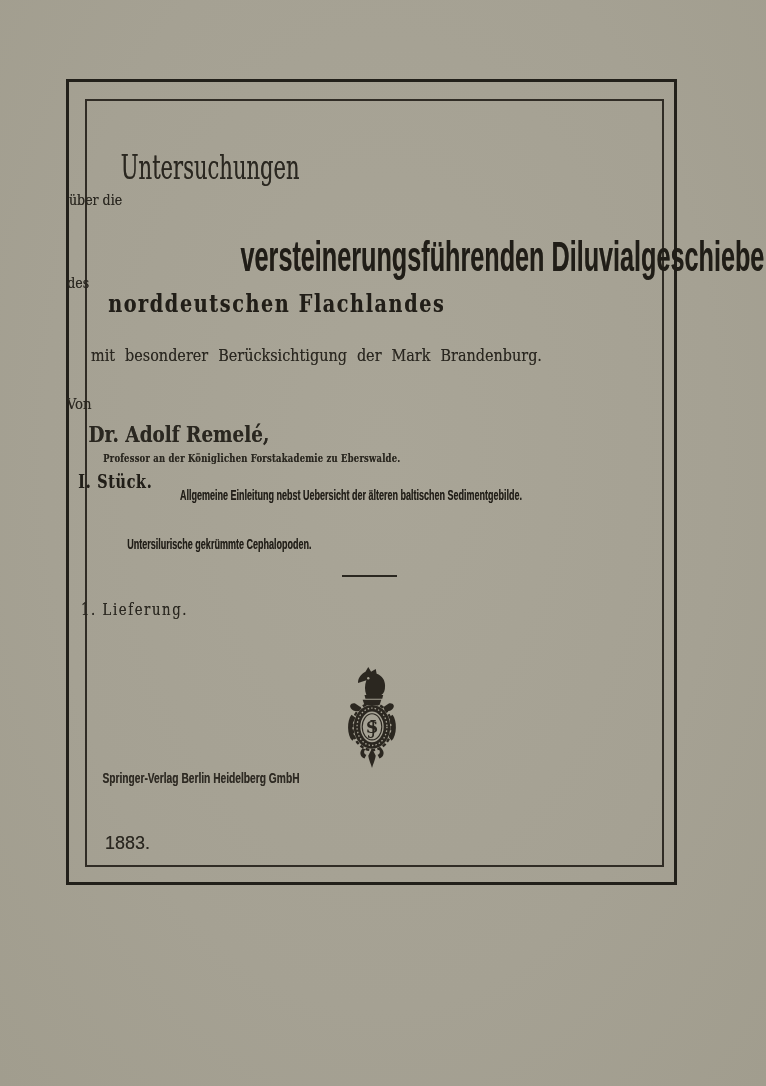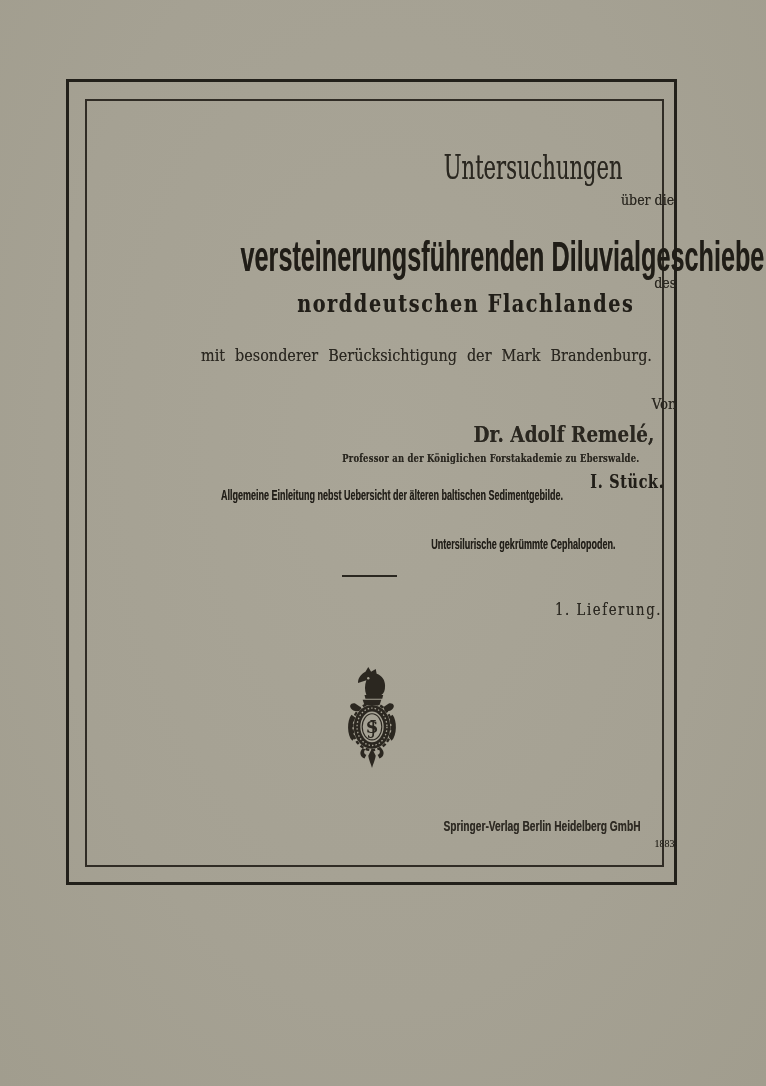--- a/index.html
+++ b/index.html
@@ -8,21 +8,21 @@
     background:#a6a294;
     background-image:radial-gradient(ellipse at 50% 42%, #a9a597 0%, #a5a193 62%, #a19d8e 100%);
     font-family:"DejaVu Serif", serif;
     color:#2a2720;
   }
   .frame{position:absolute;box-sizing:border-box;}
   .frame-outer{left:66px;top:79px;width:611px;height:806px;border:3px solid #22201a;}
   .frame-inner{left:85px;top:99px;width:579px;height:768px;border:2px solid #302c25;}
 
   .line{
-    position:absolute;left:66px;right:89px;text-align:right;
+    position:absolute;left:66px;right:89px;text-align:left;
     white-space:nowrap;line-height:1;
   }
   .fit{display:inline-block;transform-origin:50% 0;
        text-shadow:0 0 .5px rgba(38,34,26,.55);}
 
   .t-kicker {font-family:"DejaVu Serif",serif;font-size:34px;transform:scaleX(.62);}
   .t-small  {font-family:"DejaVu Serif",serif;font-size:14px;transform:scaleX(.9);}
   .t-main   {font-family:"Liberation Sans",sans-serif;font-weight:bold;font-size:42px;
              transform:scaleX(.6);color:#201d17;}
   .t-flach  {font-family:"DejaVu Serif",serif;font-weight:bold;font-size:24px;
@@ -32,21 +32,21 @@
   .t-author {font-family:"DejaVu Serif",serif;font-weight:bold;font-size:23px;transform:scaleX(.8);}
   .t-affil  {font-family:"DejaVu Serif",serif;font-weight:bold;font-size:10.5px;
              letter-spacing:.3px;transform:scaleX(.8);}
   .t-stueck {font-family:"DejaVu Serif",serif;font-weight:bold;font-size:19px;
              letter-spacing:1px;transform:scaleX(.75);color:#211e18;}
   .t-partsub{font-family:"Liberation Sans",sans-serif;font-weight:bold;font-size:15px;
              transform:scaleX(.6);color:#211e18;}
   .t-lief   {font-family:"DejaVu Serif",serif;font-size:17px;letter-spacing:2px;transform:scaleX(.78);}
   .t-publisher{font-family:"Liberation Sans",sans-serif;font-weight:bold;font-size:14px;
              transform:scaleX(.73);color:#2e2a23;}
-  .t-year   {font-family:Liberation Serif, serif;font-size:10px;}
+  .t-year   {font-family:Liberation Sans, sans-serif;font-size:18px;margin-left:39px;}
 
   .rule{position:absolute;left:342px;top:575px;width:55px;height:2px;background:#2a2720;}
   .emblem-wrap{position:absolute;left:66px;right:89px;top:666px;text-align:center;}
   .emblem-wrap svg{display:inline-block;}
   .mono-s{font-family:"DejaVu Serif",serif;font-weight:bold;}
   .mono-j{font-family:"DejaVu Serif",serif;}
 </style>
 </head>
 <body>
 
@@ -132,21 +132,21 @@
 
       <ellipse cx="30" cy="65" rx="21" ry="25" fill="none" stroke="#2b2720" stroke-width="2.5" stroke-dasharray="4 2.5"></ellipse>
       <ellipse cx="30" cy="65" rx="16" ry="20" fill="none" stroke="#2b2720" stroke-width="7"></ellipse>
       <ellipse cx="30" cy="65" rx="16" ry="20" fill="none" stroke="#a6a294" stroke-width="1.4" stroke-dasharray="1.6 2.2"></ellipse>
       <ellipse cx="30" cy="65" rx="10.5" ry="14" fill="#a6a294" stroke="#2b2720" stroke-width="1.2"></ellipse>
       <text class="mono-j" x="31" y="72.5" font-size="19" text-anchor="middle" fill="#2b2720">J</text>
       <text class="mono-s" x="30" y="71.5" font-size="18" text-anchor="middle" fill="#2b2720">S</text>
     </svg>
   </div>
 
-  <div class="line" style="top:818px">
+  <div class="line" style="top:770px">
     <span class="fit t-publisher">Springer-Verlag Berlin Heidelberg GmbH</span>
   </div>
 
   <div class="line" style="top:834px">
     <span class="fit t-year">1883.</span>
   </div>
 
 </div>
 
 </body></html>

